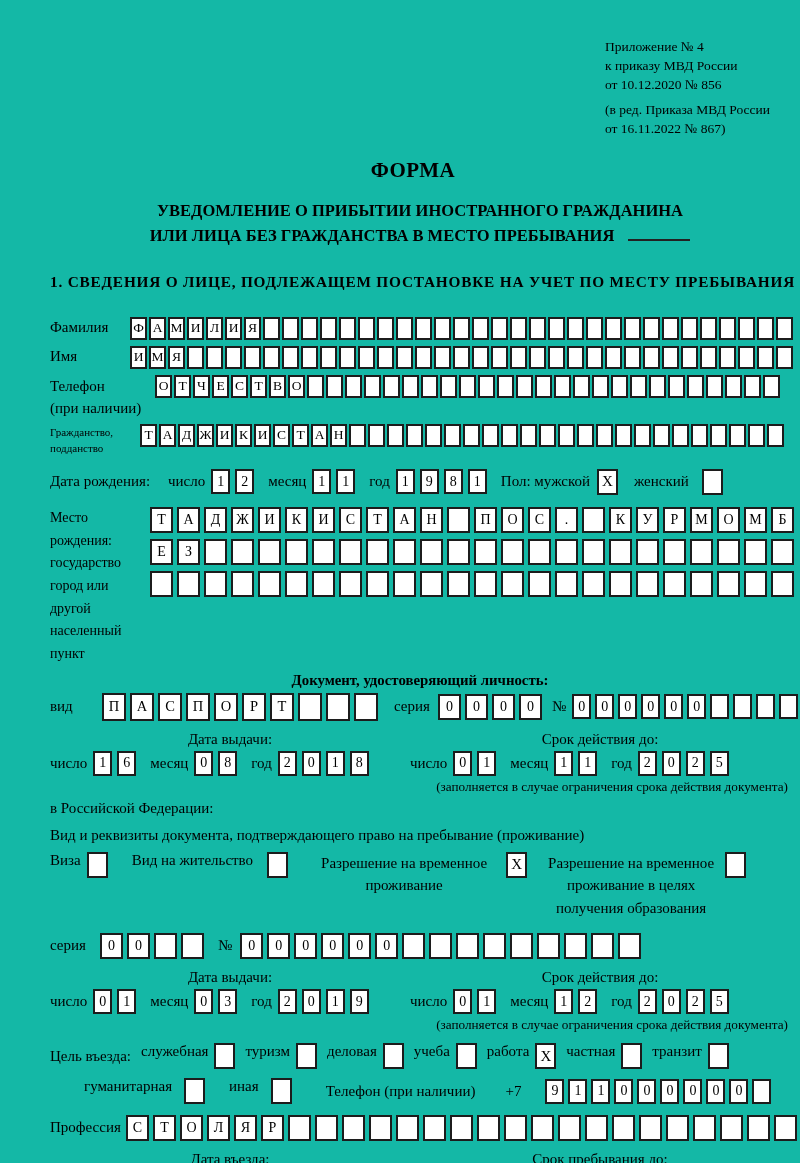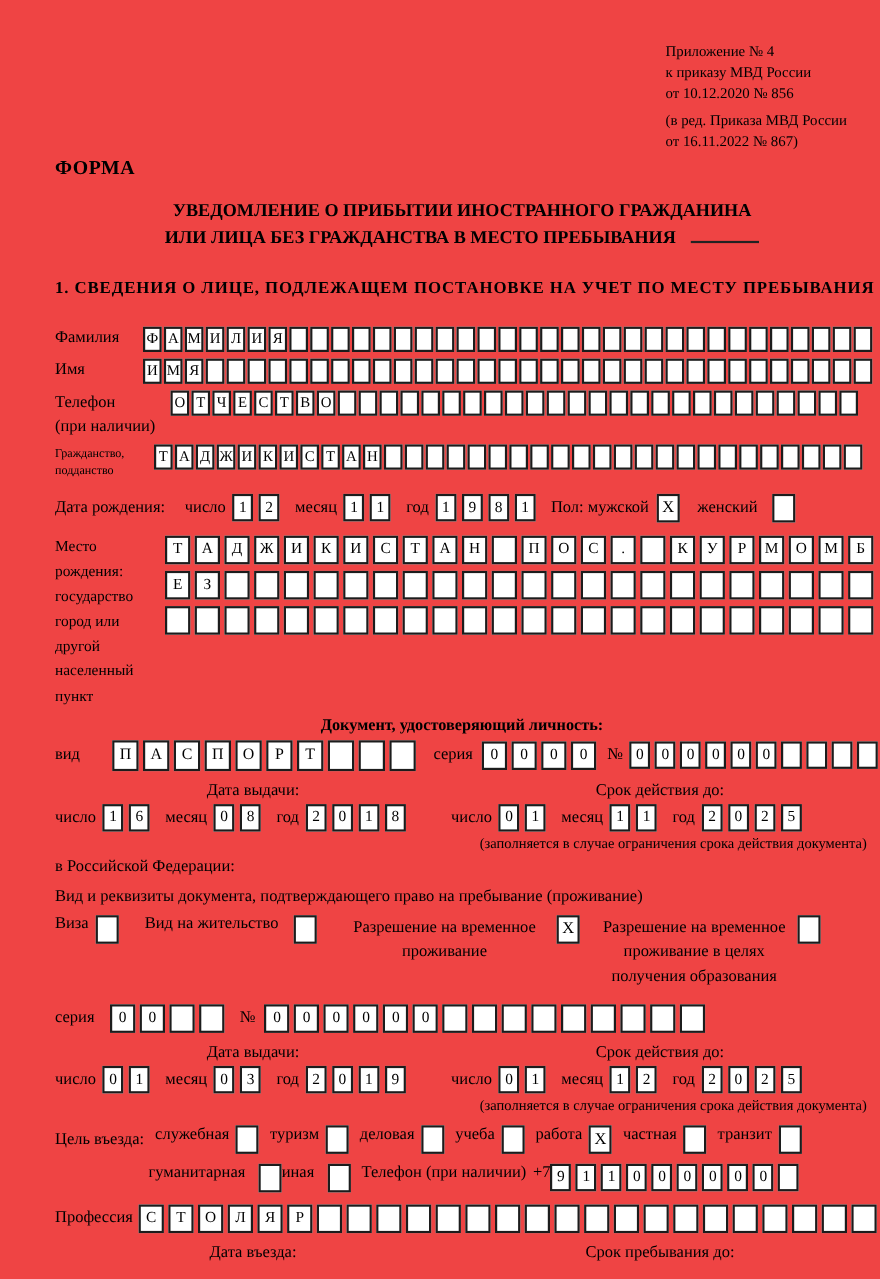--- a/index.html
+++ b/index.html
@@ -1,21 +1,21 @@
 <!DOCTYPE html>
 <html><head>
 <meta charset="utf-8">
 <style>
   html,body{margin:0;padding:0;background:#fff;}
-  .page{width:800px;height:1163px;box-sizing:border-box;background:#ef4444;color:#000;
+  .page{width:800px;height:1163px;box-sizing:border-box;background:#14b8a6;color:#000;
     font-family:"Liberation Serif", serif;font-size:15px;padding:38px 10px 0 50px;overflow:hidden;position:relative;}
   
   .appendix{margin-left:auto;width:185px;font-size:13.5px;line-height:1.4;}
   .appendix .rev{margin-top:6px;}
-  .forma{ text-align:left;padding-right:14px;font-weight:bold;font-size:18px;margin-top:4px;letter-spacing:.5px;}
+  .forma{ text-align:center;padding-right:14px;font-weight:bold;font-size:21px;margin-top:20px;letter-spacing:.5px;}
   .title{ text-align:center;font-weight:bold;font-size:16.5px;line-height:1.5;margin-top:16px;}
   .t-underline{display:inline-block;width:62px;border-bottom:2px solid #222;margin-left:14px;height:14px;}
   .sect{ font-weight:bold;font-size:15.3px;letter-spacing:.8px;margin-top:24px;white-space:nowrap;}
   
   .row{display:flex;align-items:flex-start;}
   .lblcol{flex:none;line-height:1.45;}
   .boxes{display:flex;flex-wrap:nowrap;}
   .g2{gap:2px;} .g4{gap:4px;}
   .bx{display:inline-flex;align-items:center;justify-content:center;border:2px solid #1c1c1c;
       box-sizing:border-box;background:#fff;flex:none;font-size:13.5px;}
@@ -555,21 +555,21 @@
     <div class="opt">
         <span class="olbl">частная</span>
         <span class="bx chk"></span>
       </div>
     <div class="opt">
         <span class="olbl">транзит</span>
         <span class="bx chk"></span>
       </div>
   </div>
 
-  <div class="optrow" style="margin-top:9px;margin-left:85px;column-gap:0;">
+  <div class="optrow" style="margin-top:9px;align-items:center;margin-left:34px;column-gap:24px;">
     <div class="opt">
         <span class="olbl" style="margin-right:12px;">гуманитарная</span>
         <span class="bx chk"></span>
       </div>
     <div class="opt">
         <span class="olbl" style="margin-right:12px;">иная</span>
         <span class="bx chk"></span>
       </div>
     <span style="margin-left:10px;">Телефон (при наличии)</span>
     <span style="margin-left:6px;">+7</span>

